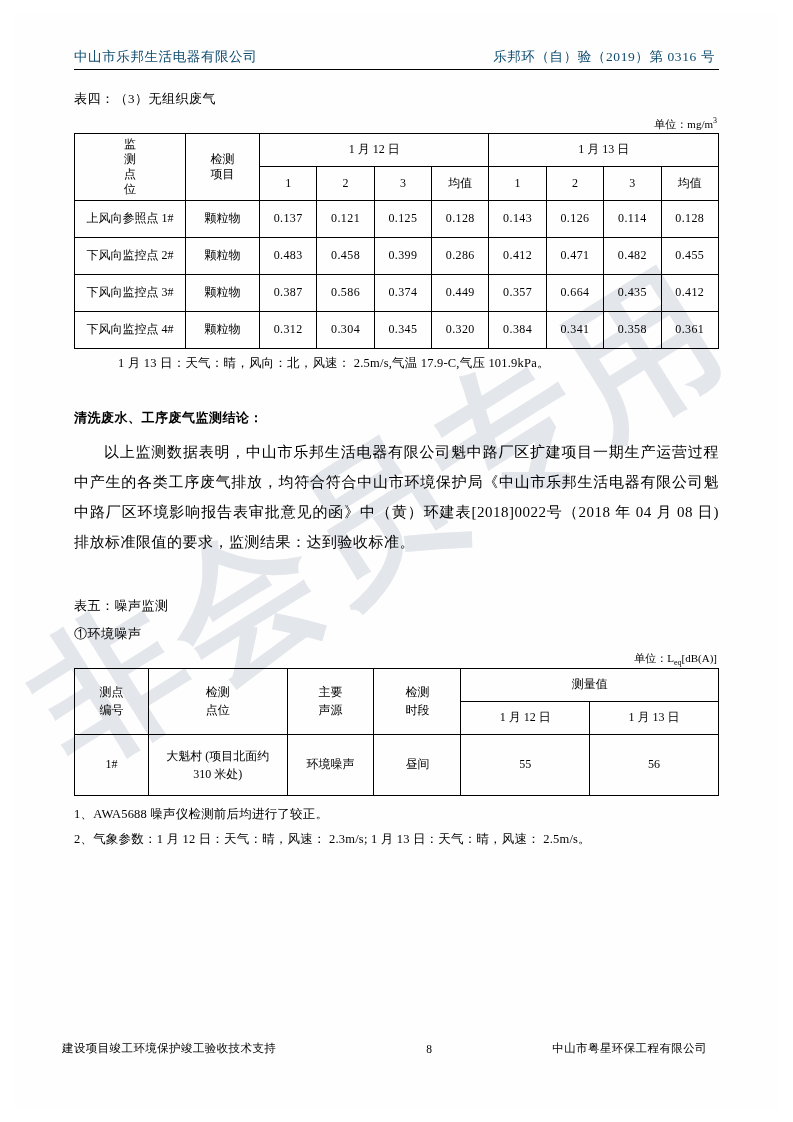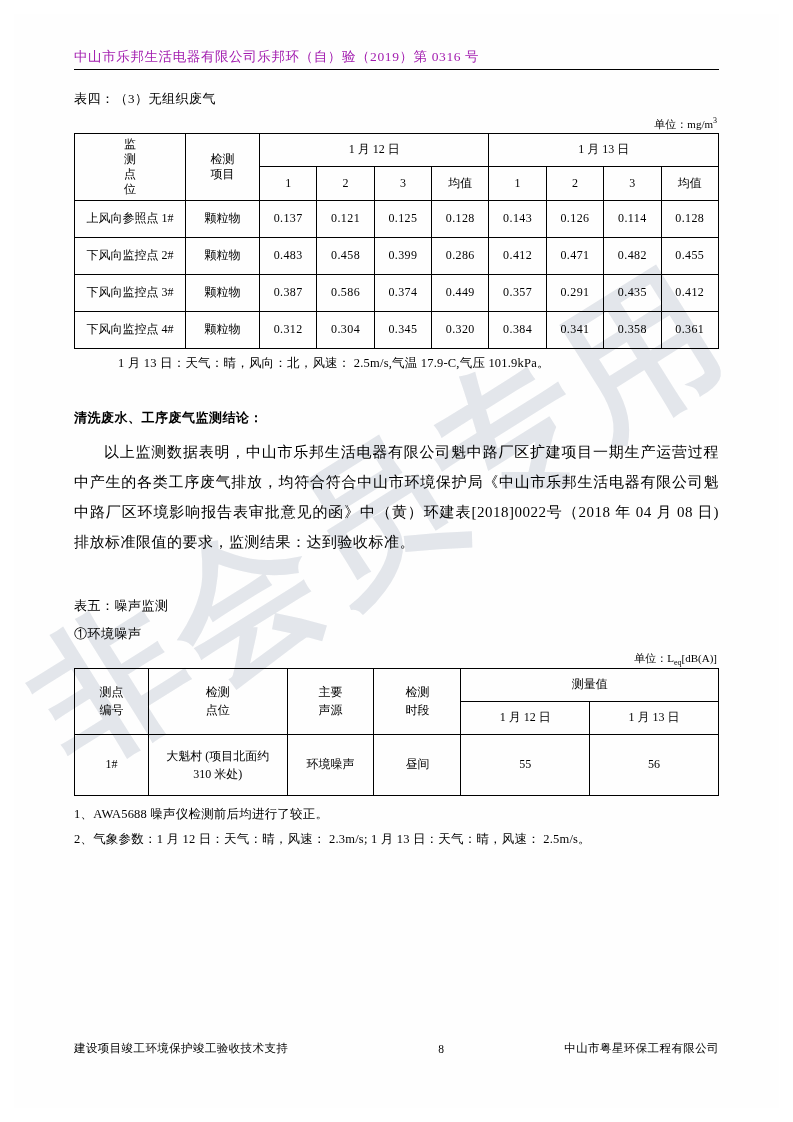--- a/index.html
+++ b/index.html
@@ -52,26 +52,27 @@
     letter-spacing: 6px;
     transform: rotate(-32deg);
     white-space: nowrap;
     line-height: 1.05;
     opacity: 0.95;
   }
 
   
   .doc-header {
     display: flex;
+    justify-content: space-between;
     align-items: flex-end;
     border-bottom: 1.6px solid #000;
     padding-bottom: 3px;
     font-size: 13.5px;
     letter-spacing: 0.6px;
-    color: #a21caf;
+    color: #0c4a6e;
     position: relative;
     z-index: 10;
   }
   .doc-header .left { white-space: nowrap; }
   .doc-header .right { white-space: nowrap; padding-right: 4px; }
 
   .sec-title {
     margin-top: 20px;
     font-size: 13px;
     letter-spacing: 0.5px;
@@ -175,21 +176,21 @@
     font-size: 12.5px;
     line-height: 2.05;
     letter-spacing: 0.2px;
     position: relative;
     z-index: 10;
   }
 
   
   .footer {
     position: absolute;
-    left: 60px;
+    left: 48px;
     bottom: 52px;
     width: 645px;
     display: flex;
     align-items: center;
     font-size: 11.5px;
     letter-spacing: 0.4px;
     color: #000;
     z-index: 10;
   }
   .footer .f-left { flex: 0 0 auto; }
@@ -277,21 +278,21 @@
             <td class="datacell">0.455</td>
           </tr>
           <tr>
             <td class="rowhead">下风向监控点 3#</td>
             <td>颗粒物</td>
             <td class="datacell">0.387</td>
             <td class="datacell">0.586</td>
             <td class="datacell">0.374</td>
             <td class="datacell">0.449</td>
             <td class="datacell">0.357</td>
-            <td class="datacell">0.291</td>
+            <td class="datacell">0.664</td>
             <td class="datacell">0.435</td>
             <td class="datacell">0.412</td>
           </tr>
           <tr>
             <td class="rowhead">下风向监控点 4#</td>
             <td>颗粒物</td>
             <td class="datacell">0.312</td>
             <td class="datacell">0.304</td>
             <td class="datacell">0.345</td>
             <td class="datacell">0.320</td>

